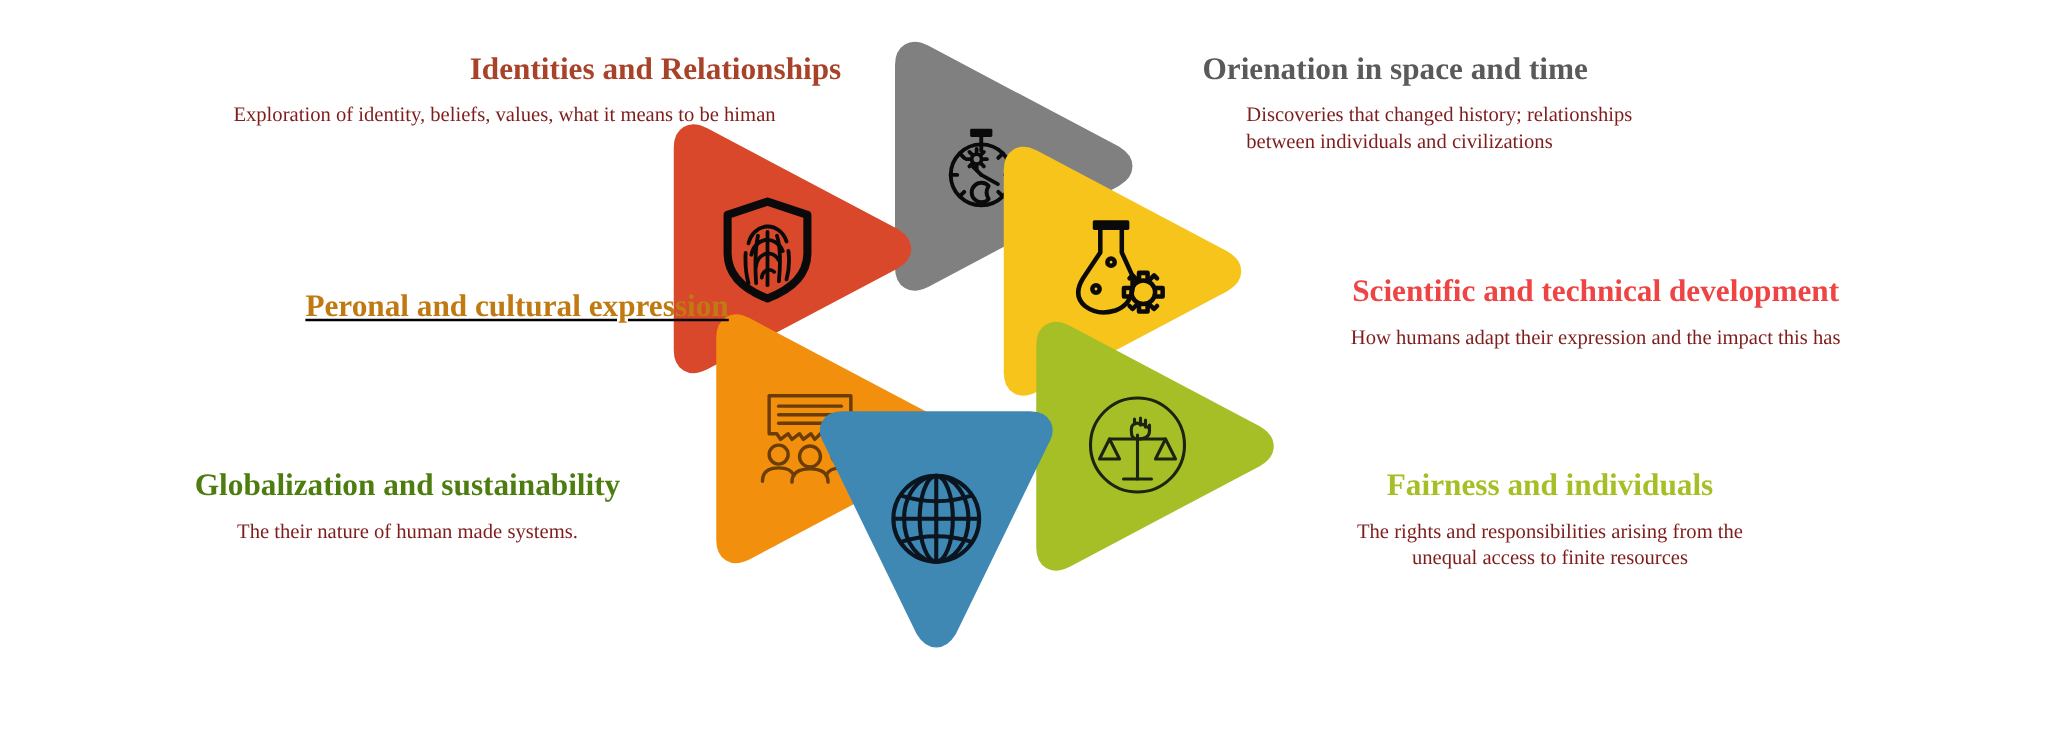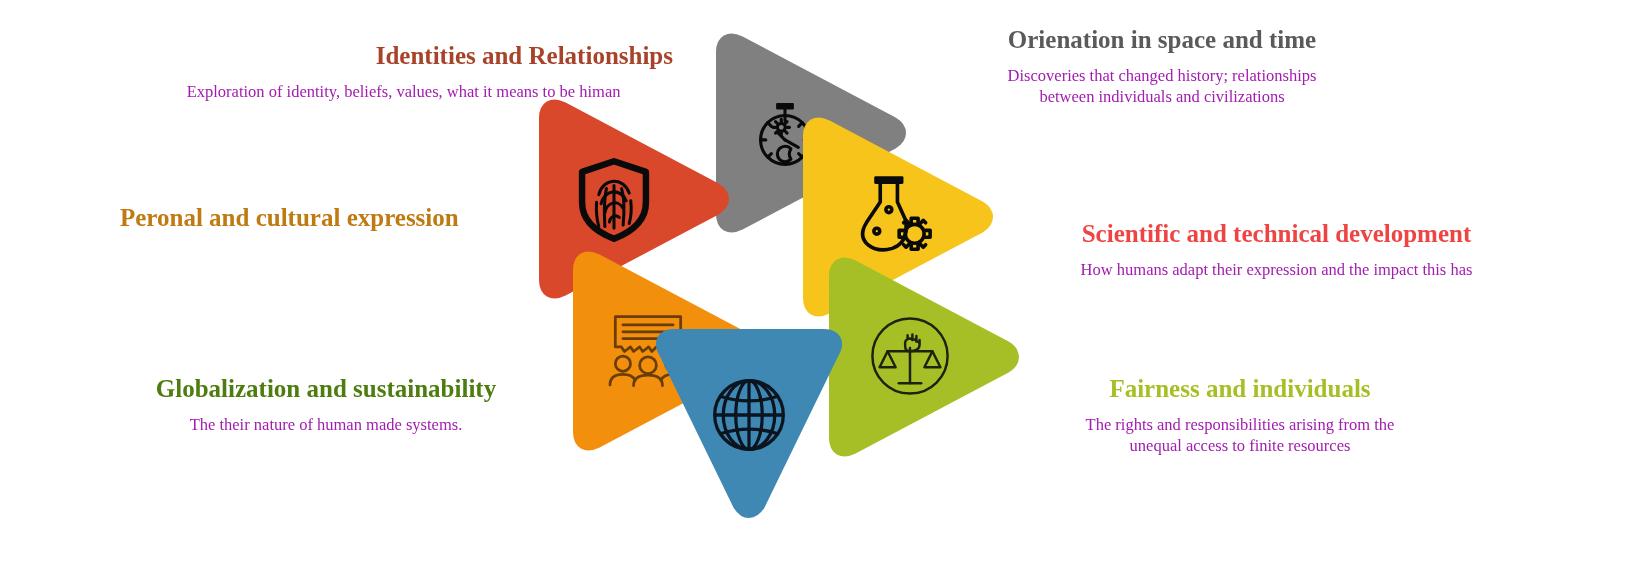--- a/index.html
+++ b/index.html
@@ -27,34 +27,34 @@
     font-weight: bold;
     font-size: 25px;
     line-height: 1.15;
     margin: 0 0 10px 0;
     white-space: nowrap;
   }
   .block-desc {
     font-family: "Liberation Serif", "DejaVu Serif", serif;
     font-size: 16.5px;
     line-height: 1.28;
-    color: #a21caf;
+    color: #7f1d1d;
     margin: 0;
   }
 
   .tb-identities      { left: 128px;  top: 42px;  width: 545px; text-align: right; }
   .tb-identities .block-desc { width: 440px; margin-left: auto; margin-right: auto; }
 
-  .tb-personal        { left: 120px;  top: 204px; width: 463px; text-align: left; }
+  .tb-personal        { left: 120px;  top: 232px; width: 463px; text-align: right; text-decoration: underline; }
   .tb-personal .block-desc { width: 400px; margin-left: auto; margin-right: auto; }
 
   .tb-global          { left: 96px;   top: 375px; width: 460px; text-align: center; }
   .tb-global .block-desc { width: 430px; margin-left: auto; margin-right: auto; }
 
-  .tb-orientation     { left: 962px;  top: 26px;  width: 400px; text-align: center; }
+  .tb-orientation     { left: 962px;  top: 42px;  width: 400px; }
   .tb-orientation .block-desc { width: 330px; margin-left: auto; margin-right: auto; }
 
   .tb-scientific      { left: 1040px; top: 220px; width: 473px; text-align: center; }
   .tb-scientific .block-desc { width: 400px; margin-left: auto; margin-right: auto; }
 
   .tb-fairness        { left: 1040px; top: 375px; width: 400px; text-align: center; }
   .tb-fairness .block-desc { width: 330px; margin-left: auto; margin-right: auto; }
 
   
   .tri {

